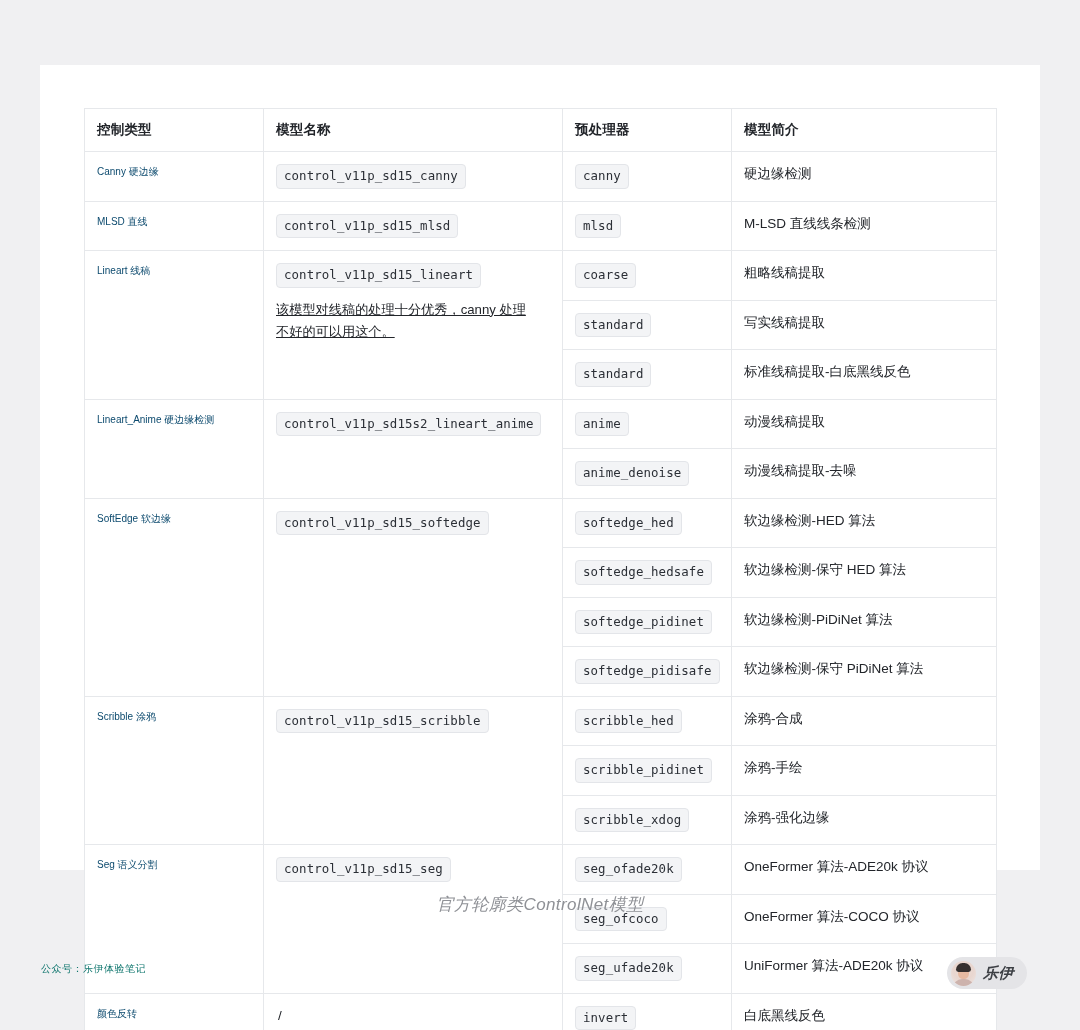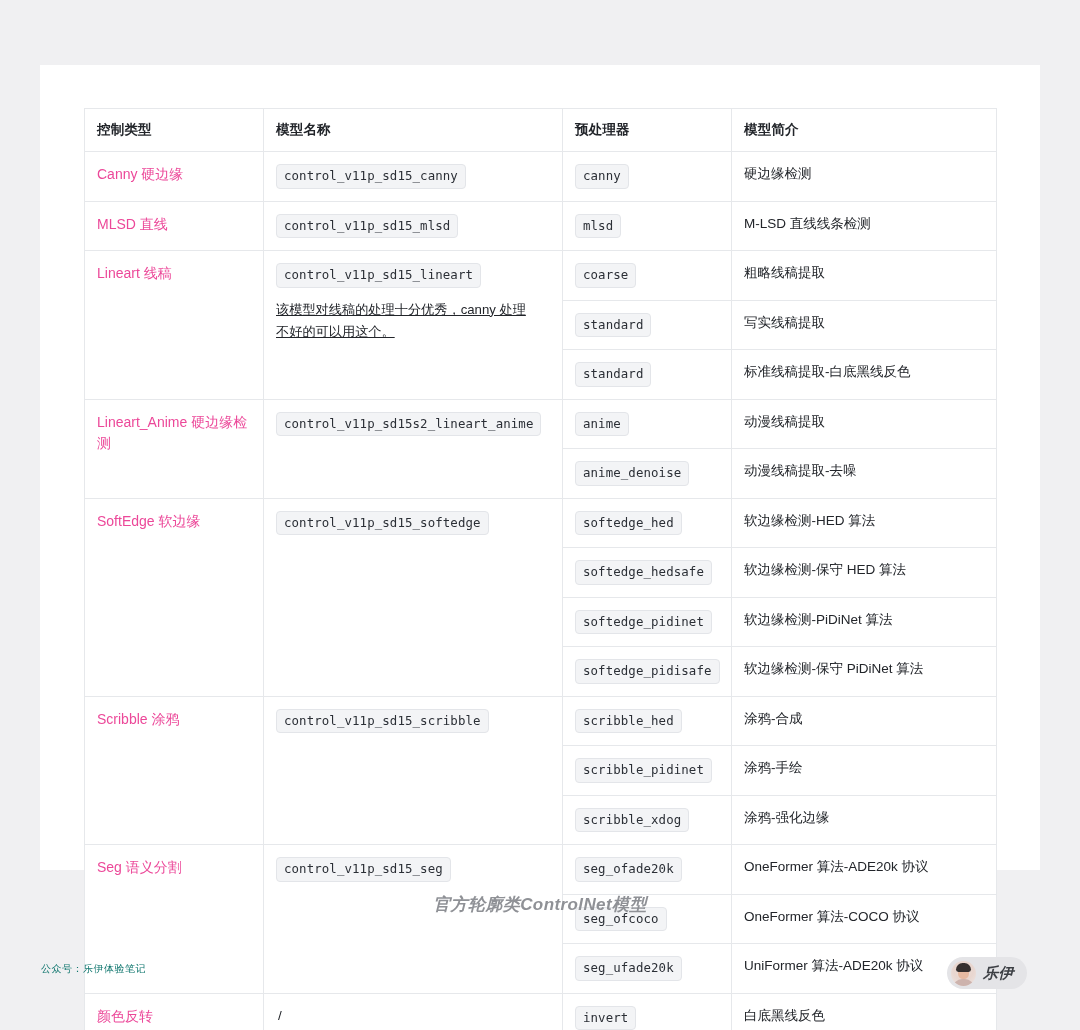--- a/index.html
+++ b/index.html
@@ -67,22 +67,22 @@
     text-align: left;
     font-size: 13.5px;
     font-weight: 700;
     color: #22252a;
     padding: 12px 14px 11px 14px;
     letter-spacing: 0.2px;
   }
 
   td.type-cell {
     background: #f7f8f9;
-    font-size: 14px;
-    color: #ec4899;
+    font-size: 10px;
+    color: #0c4a6e;
     padding: 13px 14px 13px 14px;
     line-height: 1.55;
   }
 
   td.model-cell {
     padding: 12px 14px 13px 12px;
   }
 
   td.prep-cell {
     padding: 12px 14px 12px 14px;
@@ -125,21 +125,21 @@
   }
 
   
   .caption {
     position: absolute;
     left: 0;
     top: 893px;
     width: 1080px;
     text-align: center;
     font-size: 17px;
-    font-weight: 700;
+    font-weight: 400;
     font-style: italic;
     color: #8f9196;
     letter-spacing: 0.4px;
   }
 
   
   .footer-note {
     position: absolute;
     left: 41px;
     top: 962px;

